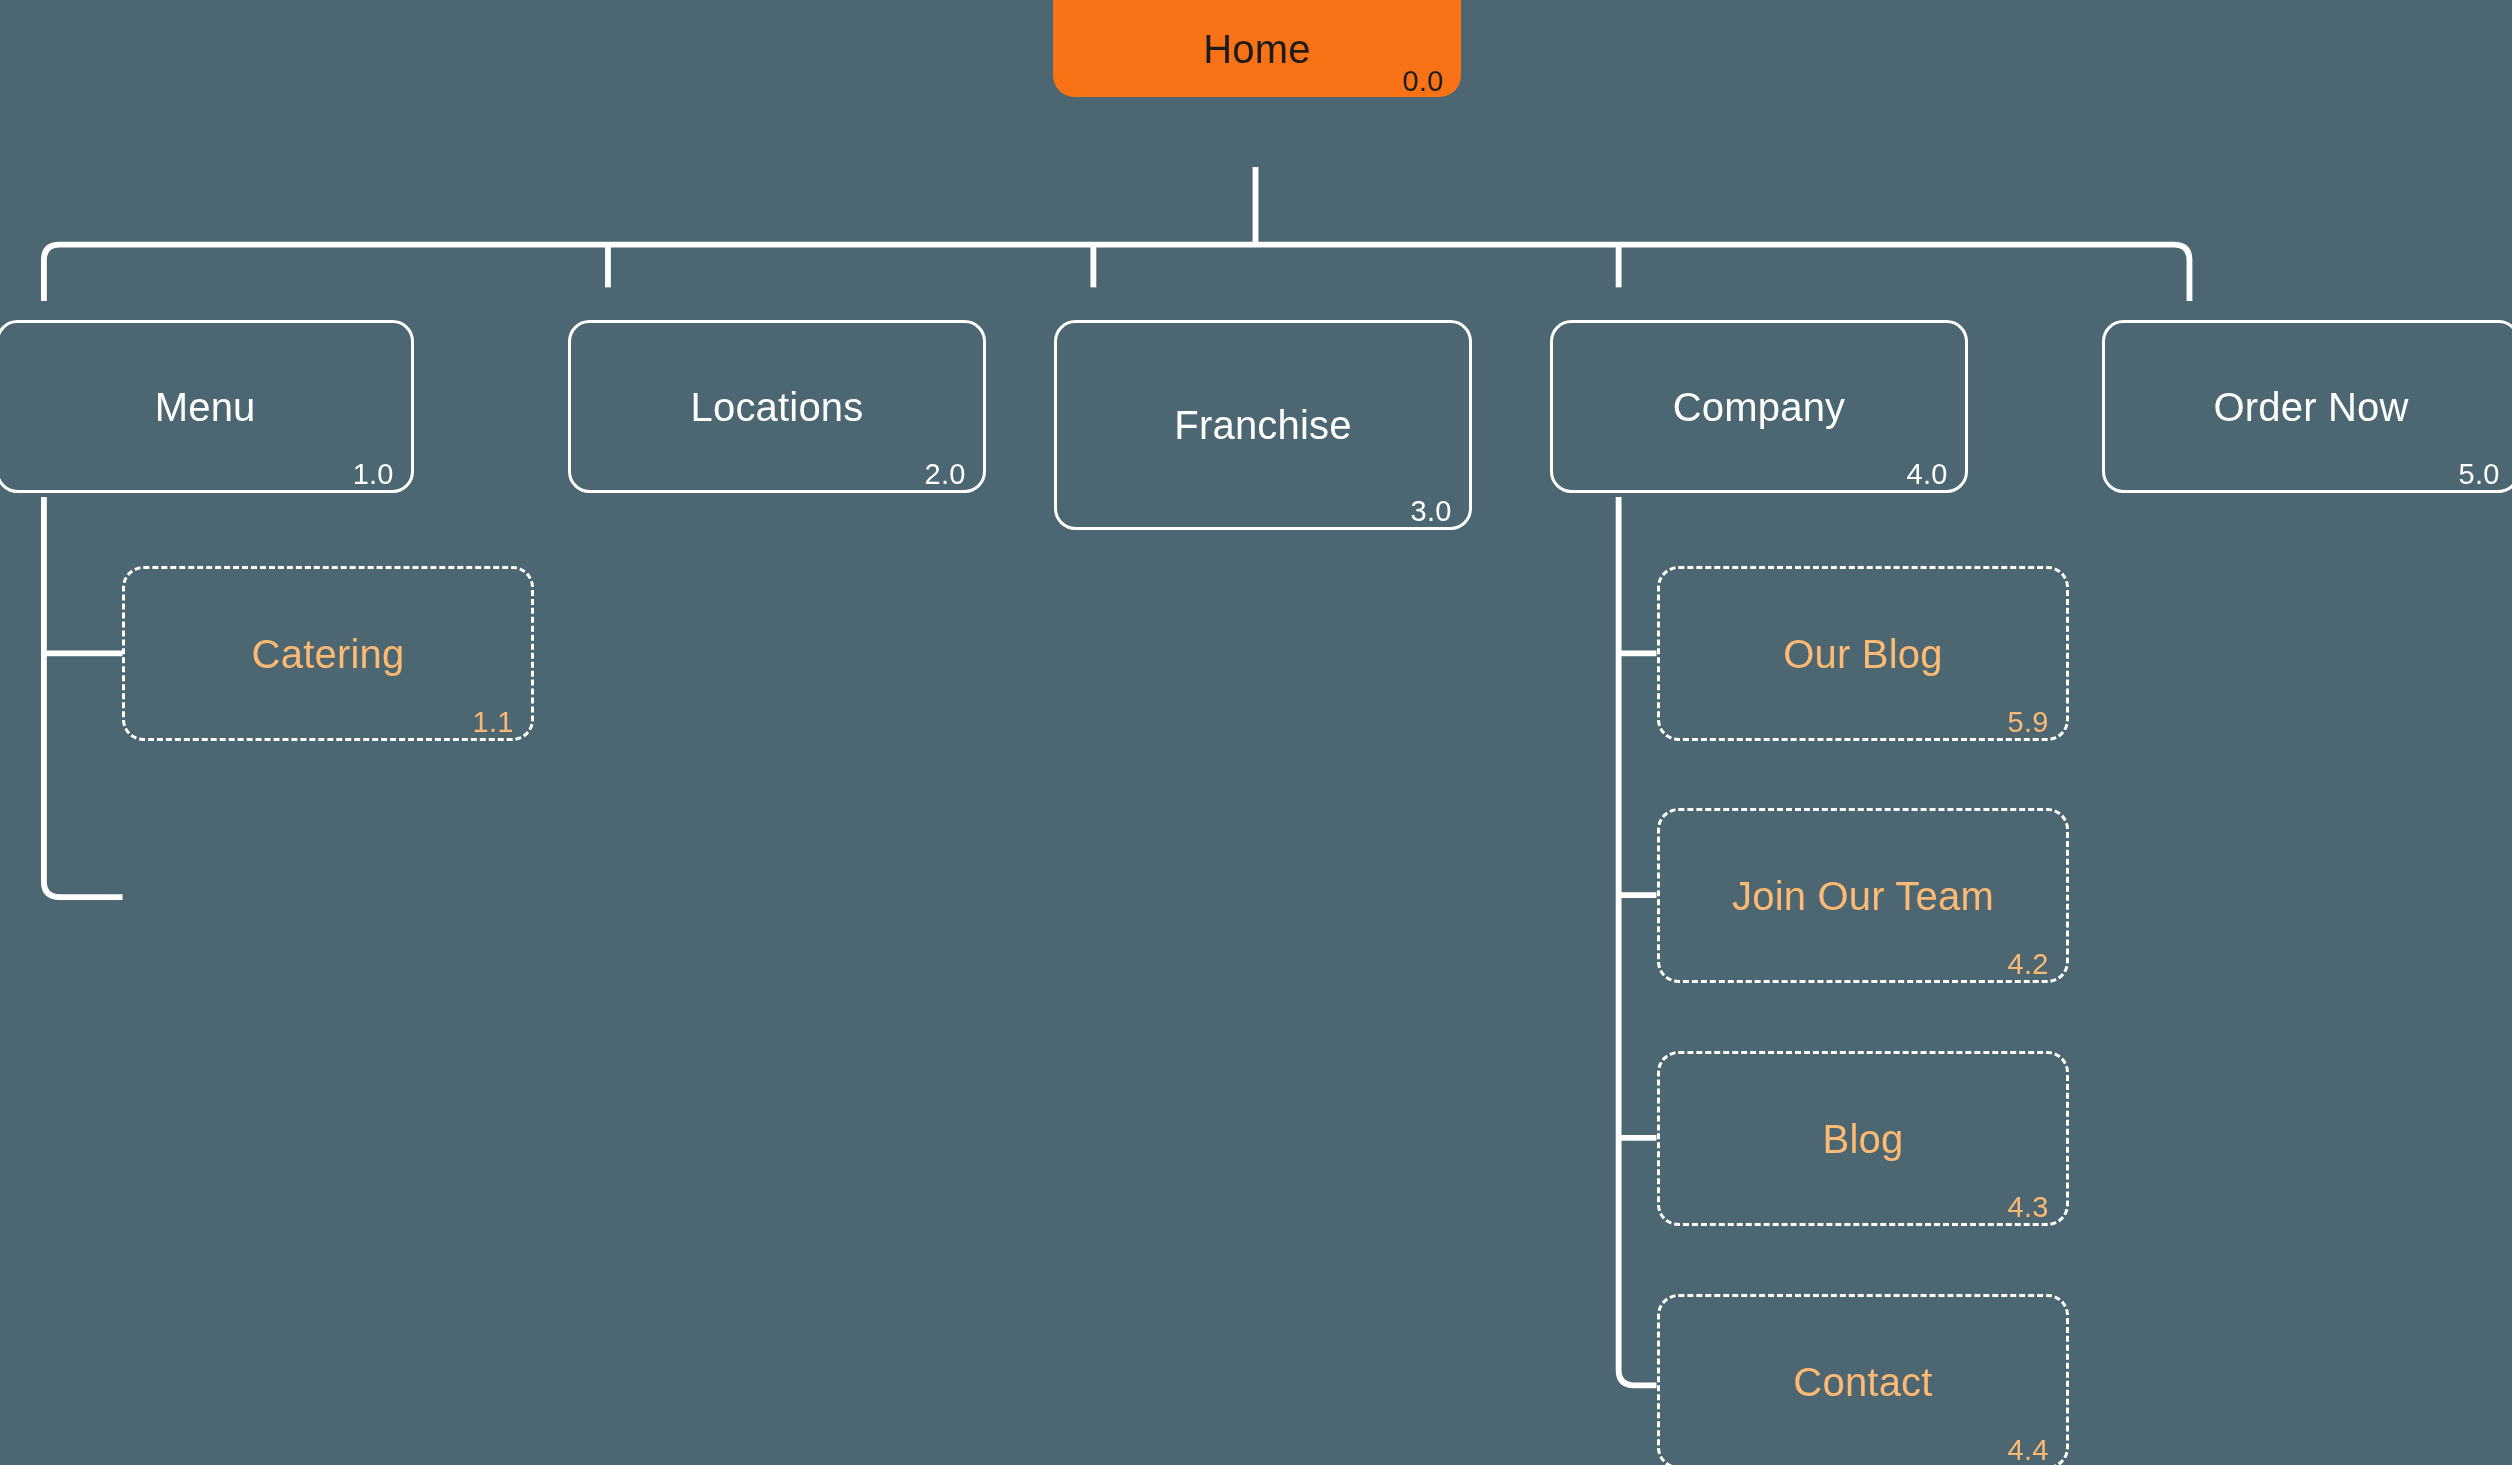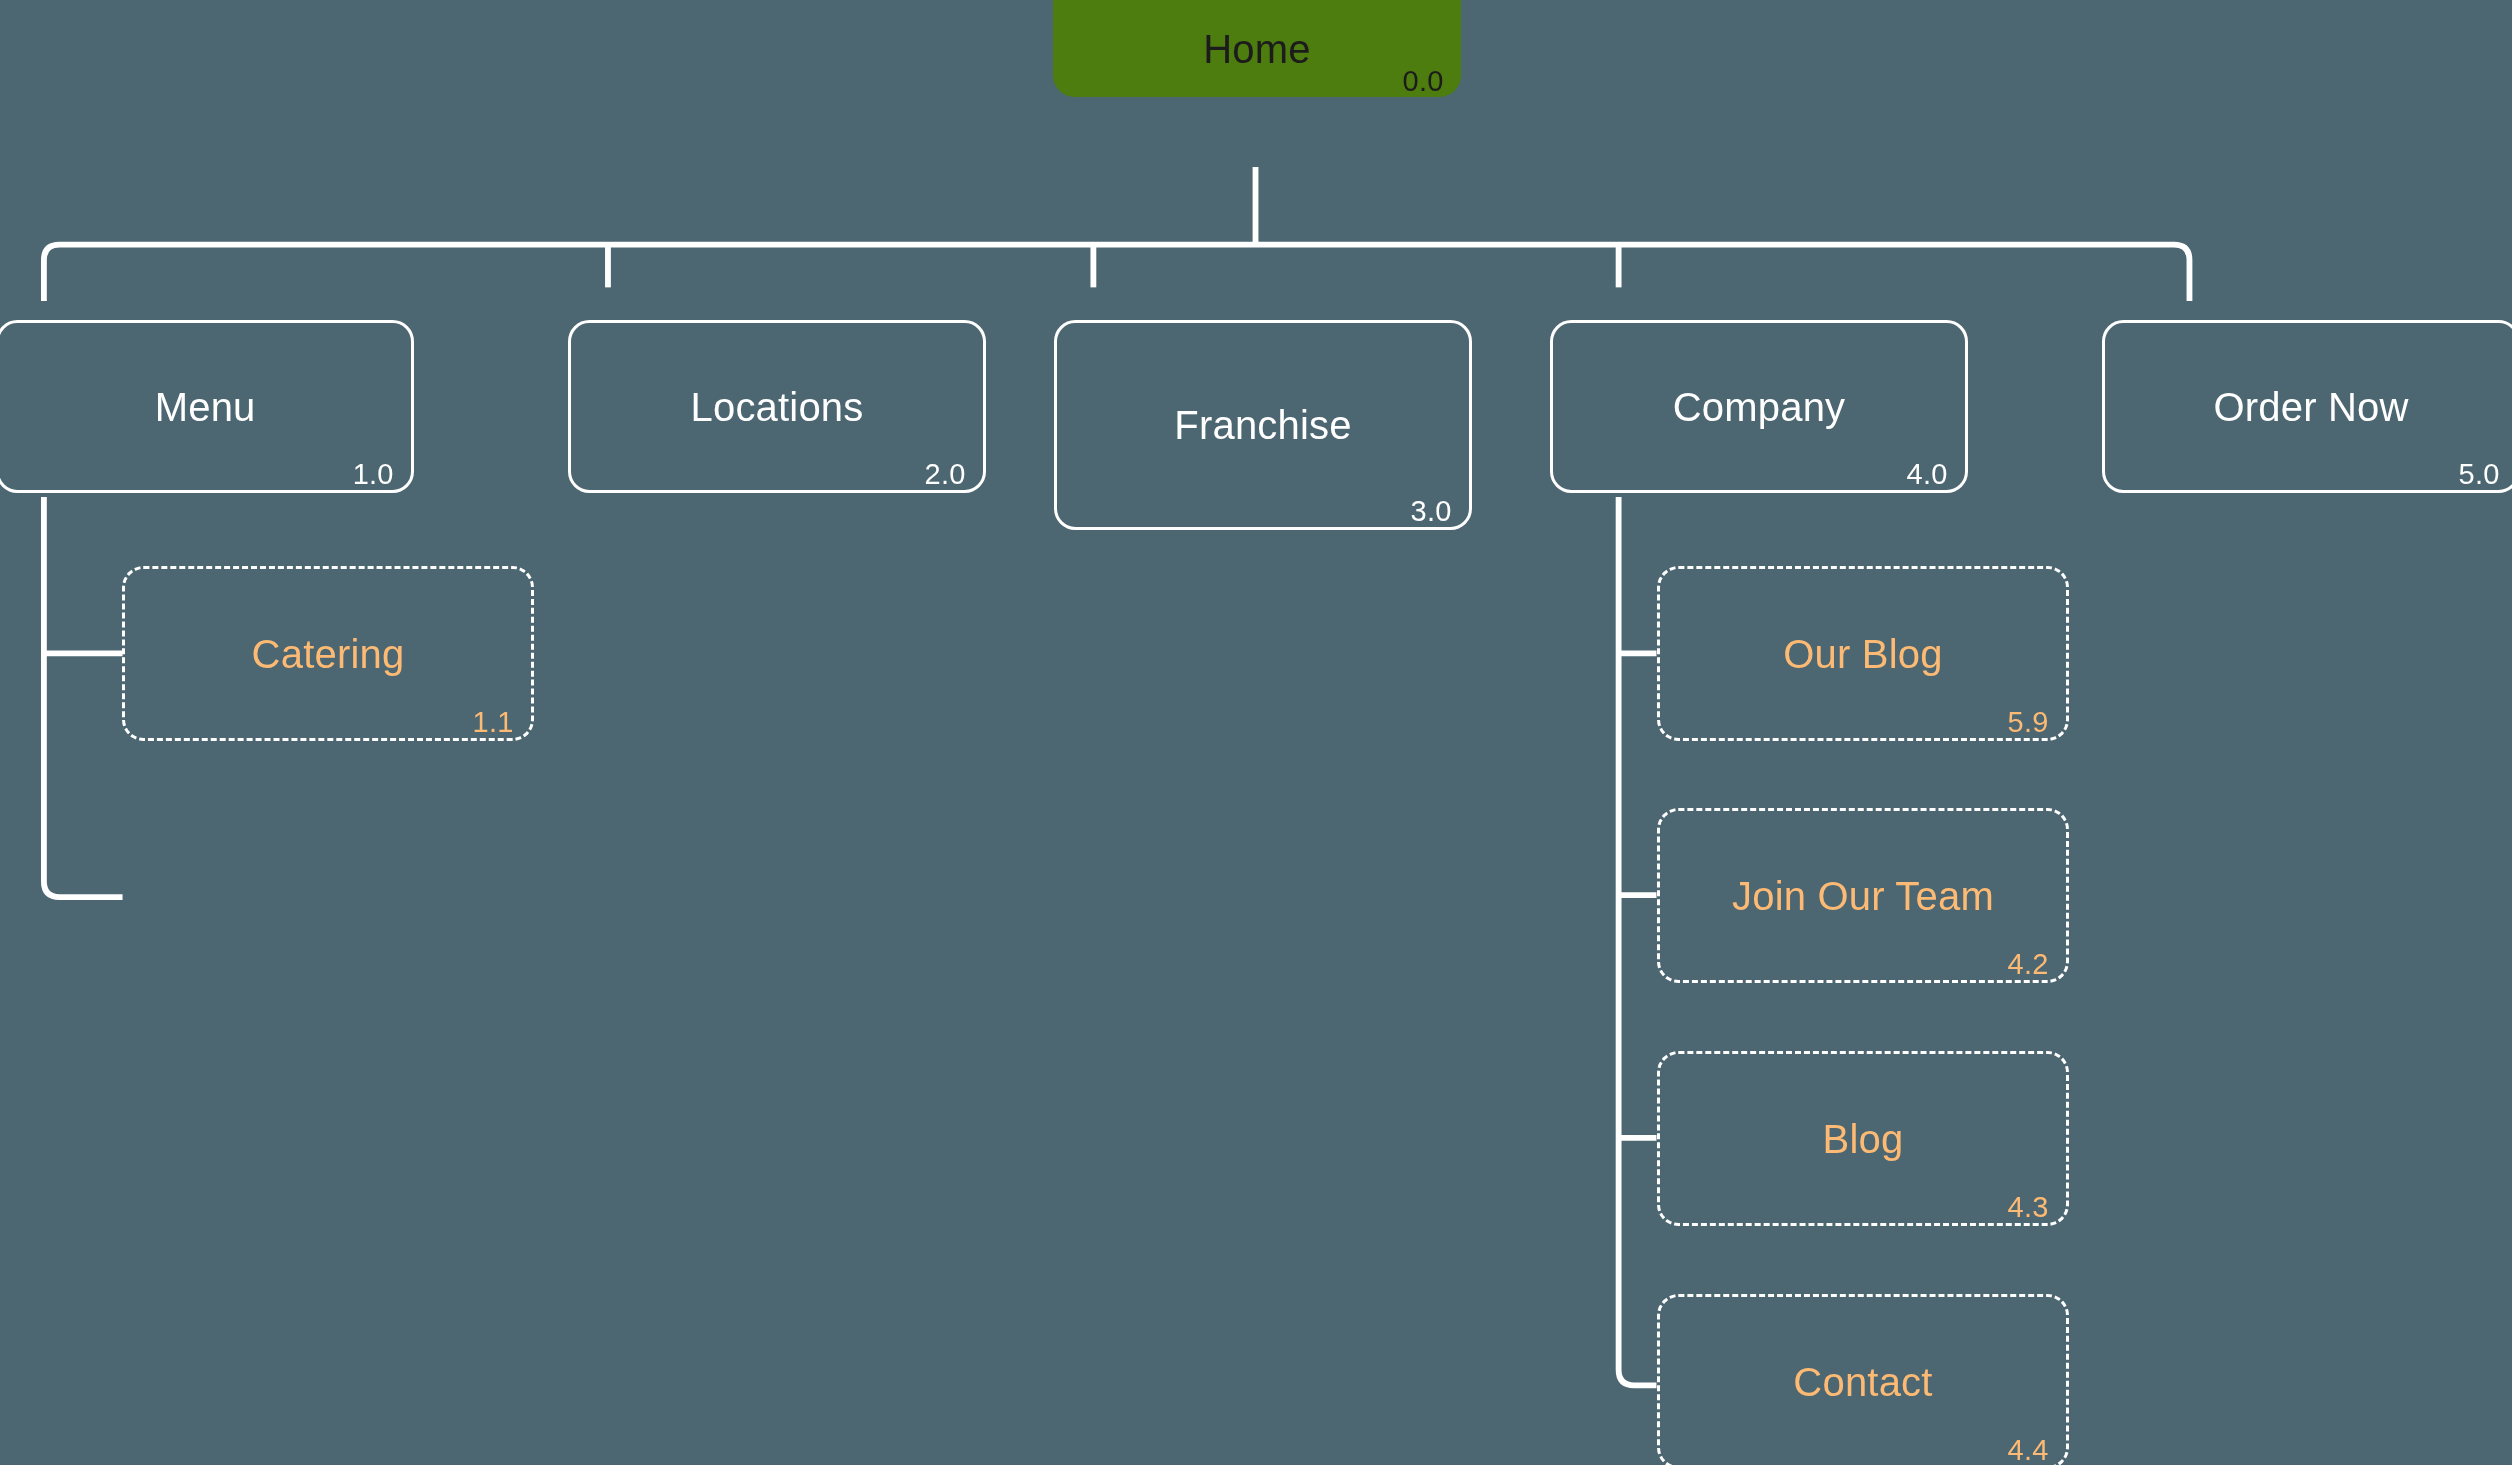--- a/index.html
+++ b/index.html
@@ -45,21 +45,21 @@
   .node .code {
     position: absolute;
     right: 17.5px;
     bottom: 1px;
     font-size: 29px;
     line-height: 1;
     letter-spacing: 0.2px;
   }
   
   .node.root {
-    background: #4d7c0f;
+    background: #f97316;
     border: none;
   }
   .node.root .label,
   .node.root .code {
     color: #1c1c1c;
   }
   
   .node.section {
     background: transparent;
     border: 3.9px solid #ffffff;

